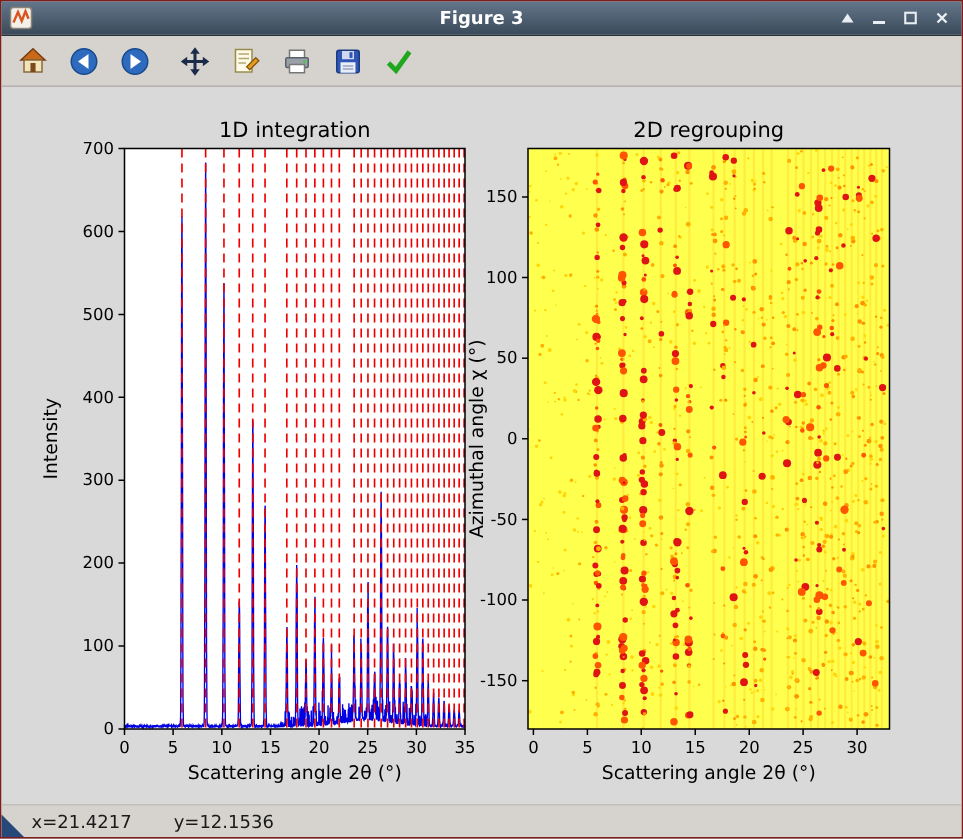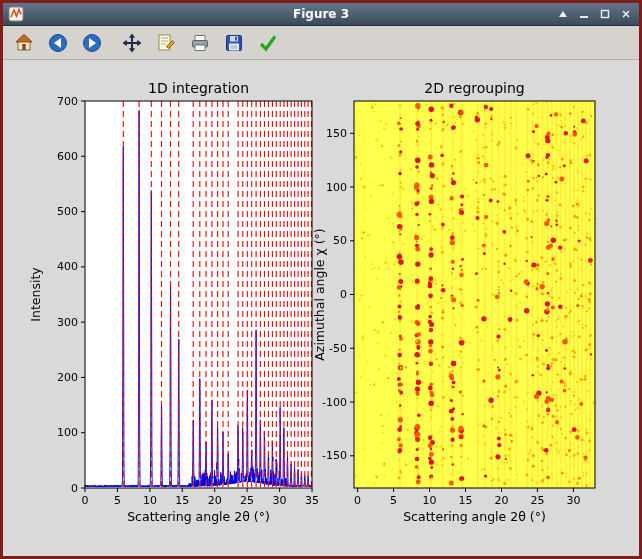--- a/index.html
+++ b/index.html
@@ -2,21 +2,21 @@
 <html><head>
 <meta charset="utf-8">
 <style>
   * { box-sizing: border-box; margin: 0; padding: 0; }
   body {
     font-family: "DejaVu Sans", sans-serif;
     background: #7f8a94;
   }
   .window {
     width: 642px; height: 559px;
-    border: 3px solid #7f1d1d;
+    border: 1px solid #7f1d1d;
     background: #d6d3ce;
     display: flex; flex-direction: column;
     position: relative;
   }
   
   .titlebar {
     height: 23px; flex: 0 0 23px;
     background: linear-gradient(#64768a, #3a4a5a);
     display: flex; align-items: center;
     padding: 0 5px; position: relative;
@@ -1627,14 +1627,19 @@
           <text x="344" y="130.5" text-anchor="end" font-size="11">100</text>
           <line x1="347" y1="73.3" x2="351" y2="73.3" stroke="#000" stroke-width="1"></line>
           <text x="344" y="76.8" text-anchor="end" font-size="11">150</text>
           <rect x="351" y="41" width="241" height="387" fill="none" stroke="#000" stroke-width="1"></rect>
           <text x="471.5" y="33" text-anchor="middle" font-size="14">2D regrouping</text>
           <text x="471.5" y="461" text-anchor="middle" font-size="12.5">Scattering angle 2θ (°)</text>
           <text x="321" y="234.5" text-anchor="middle" font-size="12.5" transform="rotate(-90 321 234.5)">Azimuthal angle χ (°)</text>
         </g>
       </svg></div>
 
+  <div class="statusbar">
+    <span class="grip"></span>
+    <span>x=21.4217</span>
+    <span>y=12.1536</span>
+  </div>
 
 </div>
 
 </body></html>

